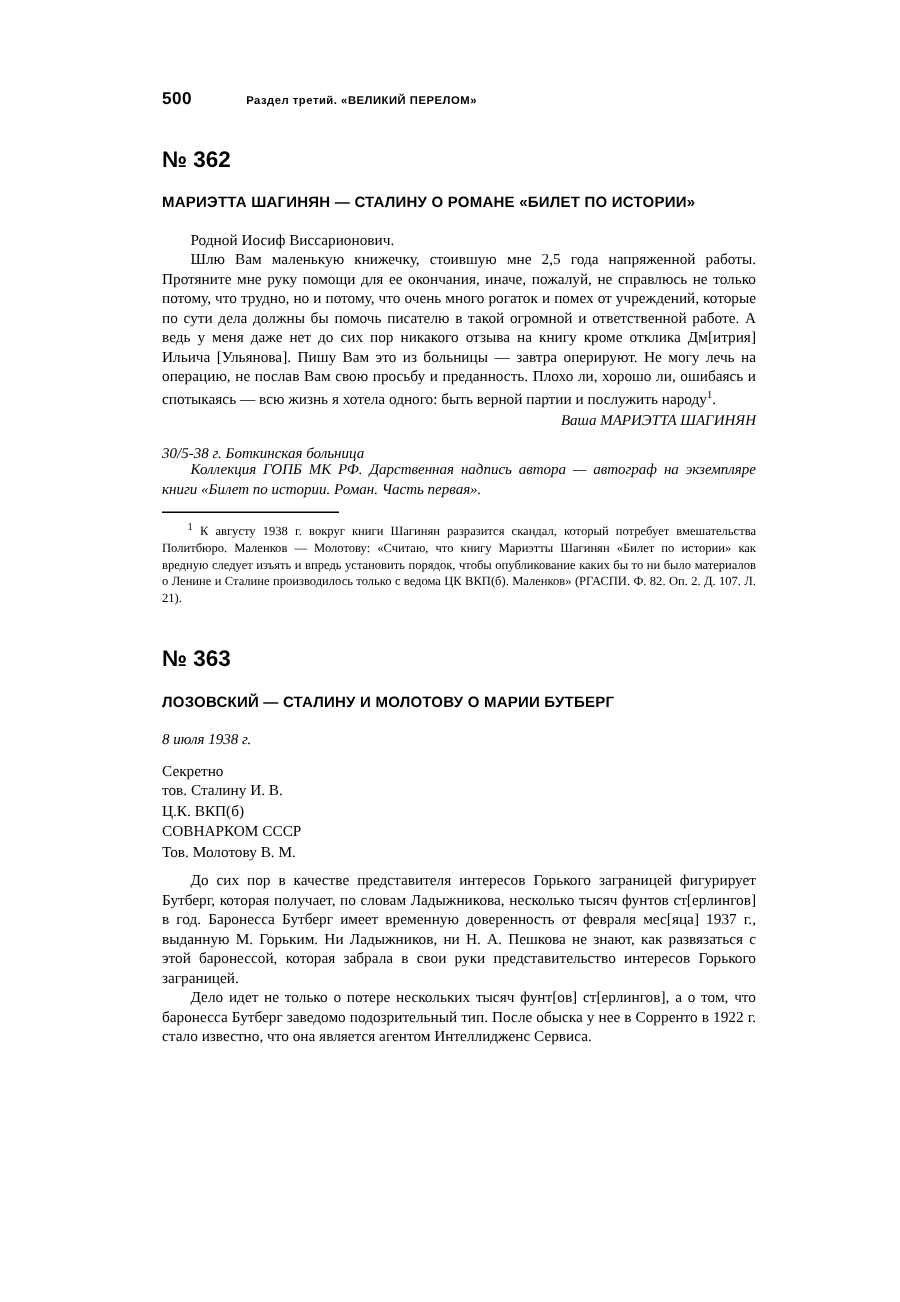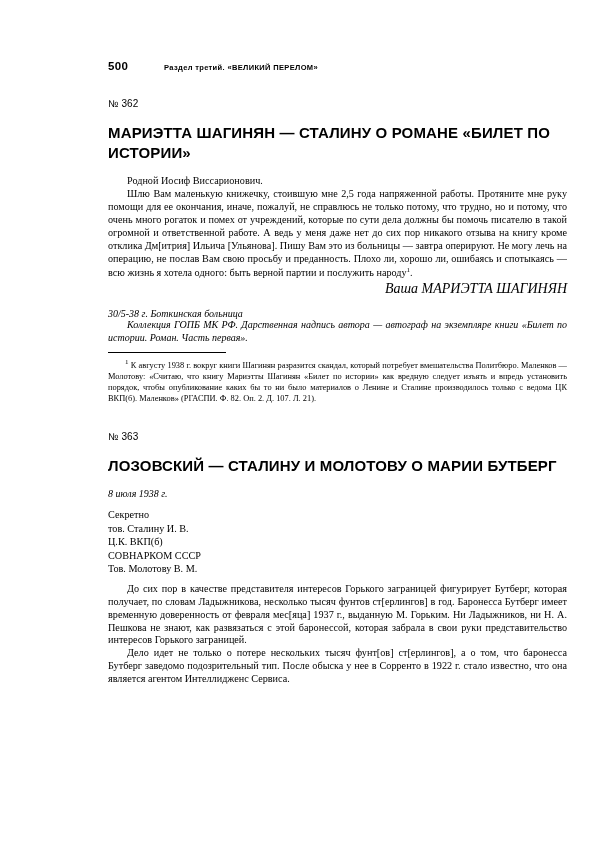--- a/index.html
+++ b/index.html
@@ -14,21 +14,21 @@
     color: #000000;
     position: relative;
     overflow: hidden;
   }
   .page {
     position: absolute;
     left: 0; top: 0;
     width: 600px;
     height: 868px;
     box-sizing: border-box;
-    padding: 60px 33px 40px 108px;
+    padding: 60px 96px 40px 108px;
   }
   .header-row {
     display: flex;
     align-items: baseline;
     margin-bottom: 26px;
   }
   .folio {
     font-family: "Liberation Sans", sans-serif;
     font-weight: bold;
     font-size: 11.5px;
@@ -36,48 +36,48 @@
     margin-right: 36px;
   }
   .running-head {
     font-family: "Liberation Sans", sans-serif;
     font-size: 7.5px;
     letter-spacing: 0.35px;
     font-weight: bold;
   }
   .doc-num {
     font-family: "Liberation Sans", sans-serif;
-    font-weight: normal;
-    font-size: 10px;
+    font-weight: bold;
+    font-size: 15px;
     margin: 0 0 5px 0;
   }
   .doc-title {
     font-family: "Liberation Sans", sans-serif;
     font-weight: bold;
-    font-size: 15px;
+    font-size: 10px;
     letter-spacing: 0.15px;
     margin: 14px 0 13px 0;
     line-height: 1.3;
   }
   .date-line {
     font-family: "Liberation Serif", serif;
     font-style: italic;
     font-size: 10px;
     margin: 0 0 9px 0;
   }
   p.body {
     font-size: 10.2px;
     line-height: 1.27;
     text-align: justify;
     margin: 0;
     text-indent: 19px;
     hyphens: auto;
   }
   .signature {
-    font-size: 14px;
+    font-size: 10px;
     text-align: right;
     font-style: italic;
     margin: 1px 0 0 0;
   }
   .place-line {
     font-style: italic;
     font-size: 10px;
     margin: 11px 0 0 0;
   }
   .archival {

